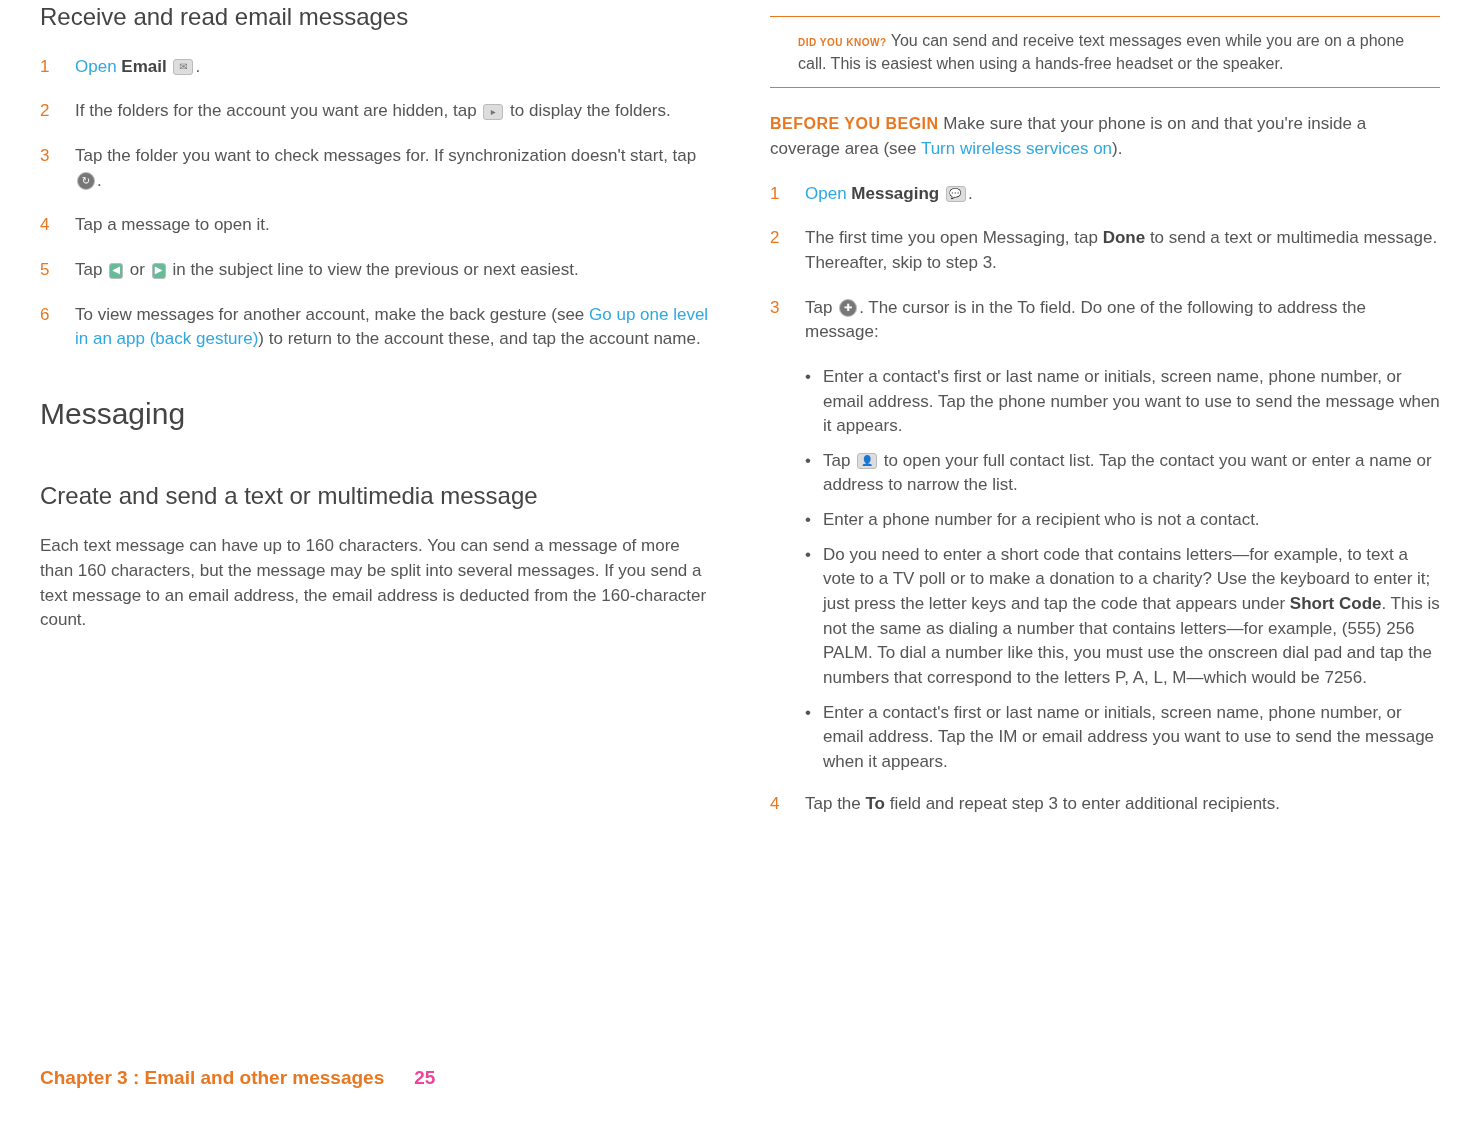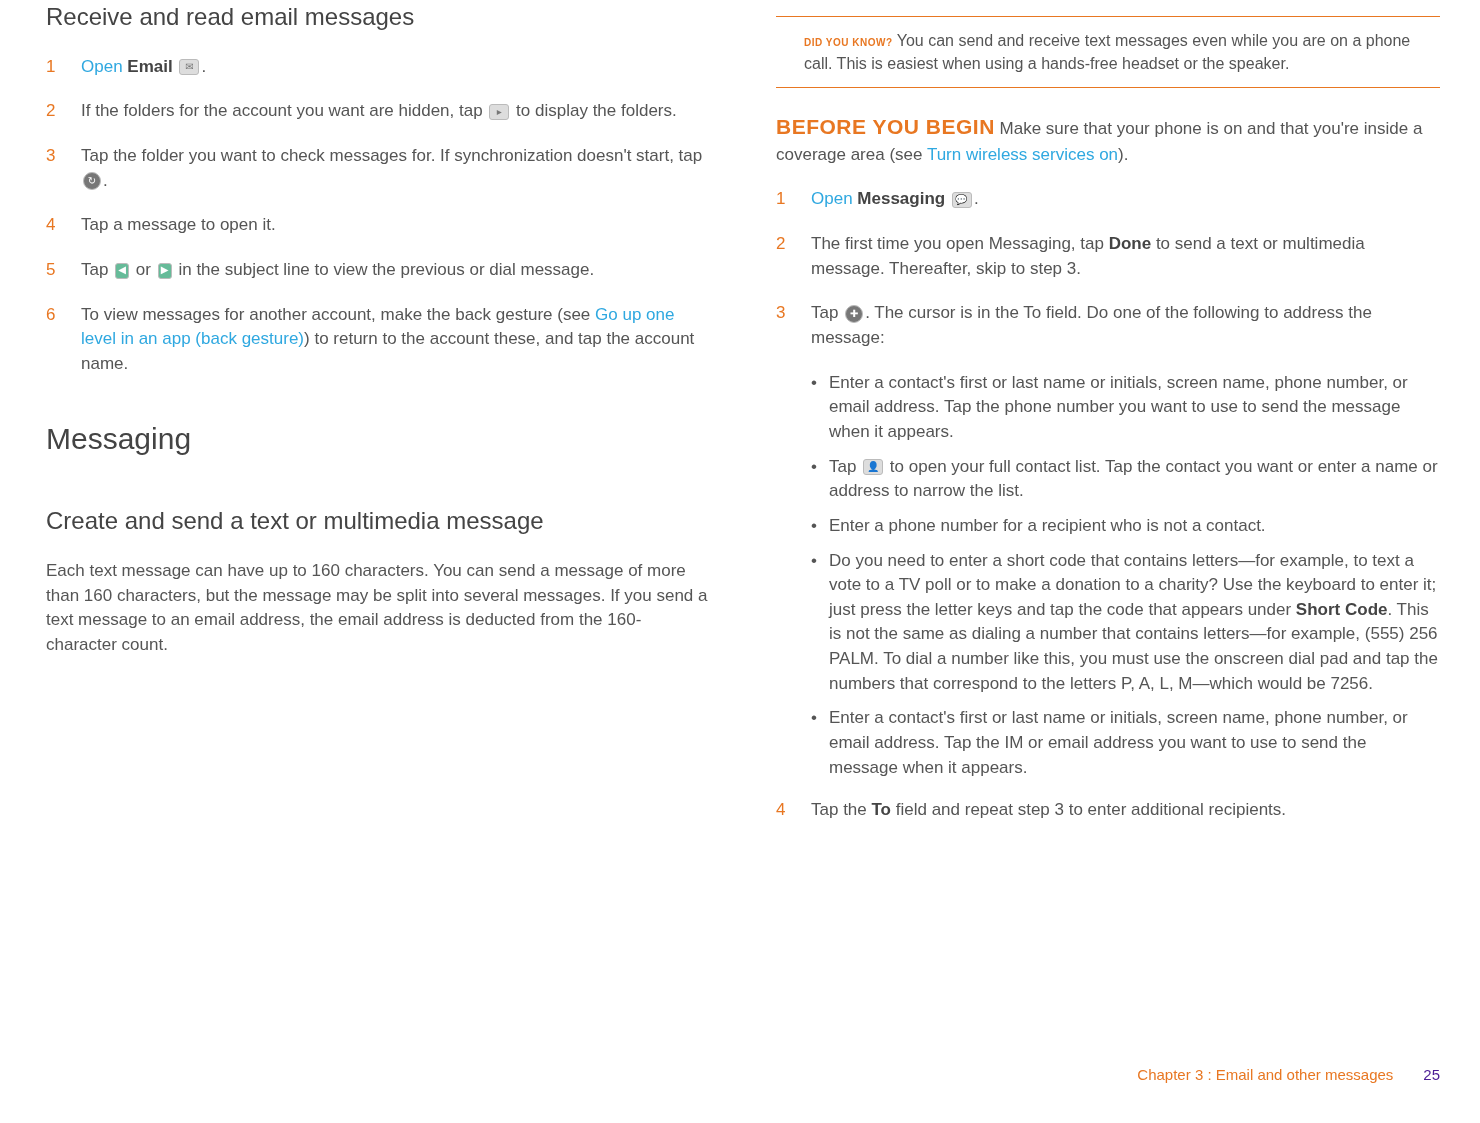--- a/index.html
+++ b/index.html
@@ -14,21 +14,20 @@
       font-weight: 300;
     }
     .page {
       display: flex;
       gap: 60px;
       height: 1050px;
     }
     .column {
       flex: 1;
       padding-top: 0;
-      margin-left: 6px;
     }
     .section-heading {
       font-size: 24px;
       font-weight: 400;
       color: #444;
       margin-bottom: 20px;
     }
     .major-heading {
       font-size: 30px;
       font-weight: 400;
@@ -100,28 +99,29 @@
       background: #777;
       color: #fff;
     }
     .icon-arrow {
       width: 14px;
       background: #6b9;
       color: #fff;
     }
     .footer {
       display: flex;
-      justify-content: flex-end;
+      justify-content: flex-start;
       align-items: baseline;
       gap: 30px;
       padding-top: 14px;
-      font-size: 15px;
+      font-size: 19px;
+      font-weight: bold;
     }
     .footer-ch { color: #e87722; }
-    .footer-pg { color: #4c1d95; }
+    .footer-pg { color: #ec4899; }
     b { font-weight: 600; color: #444; }
   </style>
 </head>
 <body>
 
 <div class="page">
   <div class="column">
     <div class="section-heading">Receive and read email messages</div>
 
     <div class="step">
@@ -148,21 +148,21 @@
     </div>
 
     <div class="step">
       <div class="step-num">4</div>
       <div class="step-text">Tap a message to open it.</div>
     </div>
 
     <div class="step">
       <div class="step-num">5</div>
       <div class="step-text">
-        <span>Tap </span><span class="icon icon-arrow">◀</span><span> or </span><span class="icon icon-arrow">▶</span><span> in the subject line to view the previous or dial message.</span>
+        <span>Tap </span><span class="icon icon-arrow">◀</span><span> or </span><span class="icon icon-arrow">▶</span><span> in the subject line to view the previous or next easiest.</span>
       </div>
     </div>
 
     <div class="step">
       <div class="step-num">6</div>
       <div class="step-text">
         <span>To view messages for another account, make the back gesture (see </span><span class="link">Go up one level in an app (back gesture)</span><span>) to return to the account these, and tap the account name.</span>
       </div>
     </div>
 
@@ -173,21 +173,21 @@
 
   <div class="column">
 
     <div class="callout">
       <div class="callout-inner">
         <span class="orange-label">did you know?</span><span>  You can send and receive text messages even while you are on a phone call. This is easiest when using a hands-free headset or the speaker.</span>
       </div>
     </div>
 
     <div class="body-text">
-      <span class="orange-label" style="font-size:21px;">BEFORE YOU BEGIN</span><span>  Make sure that your phone is on and that you're inside a coverage area (see </span><span class="link">Turn wireless services on</span><span>).</span>
+      <span class="orange-label" style="font-size:16px;">BEFORE YOU BEGIN</span><span>  Make sure that your phone is on and that you're inside a coverage area (see </span><span class="link">Turn wireless services on</span><span>).</span>
     </div>
 
     <div class="step">
       <div class="step-num">1</div>
       <div class="step-text">
         <span class="link">Open</span>
         <b>Messaging</b>
         <span class="icon">💬</span>.
       </div>
     </div>

